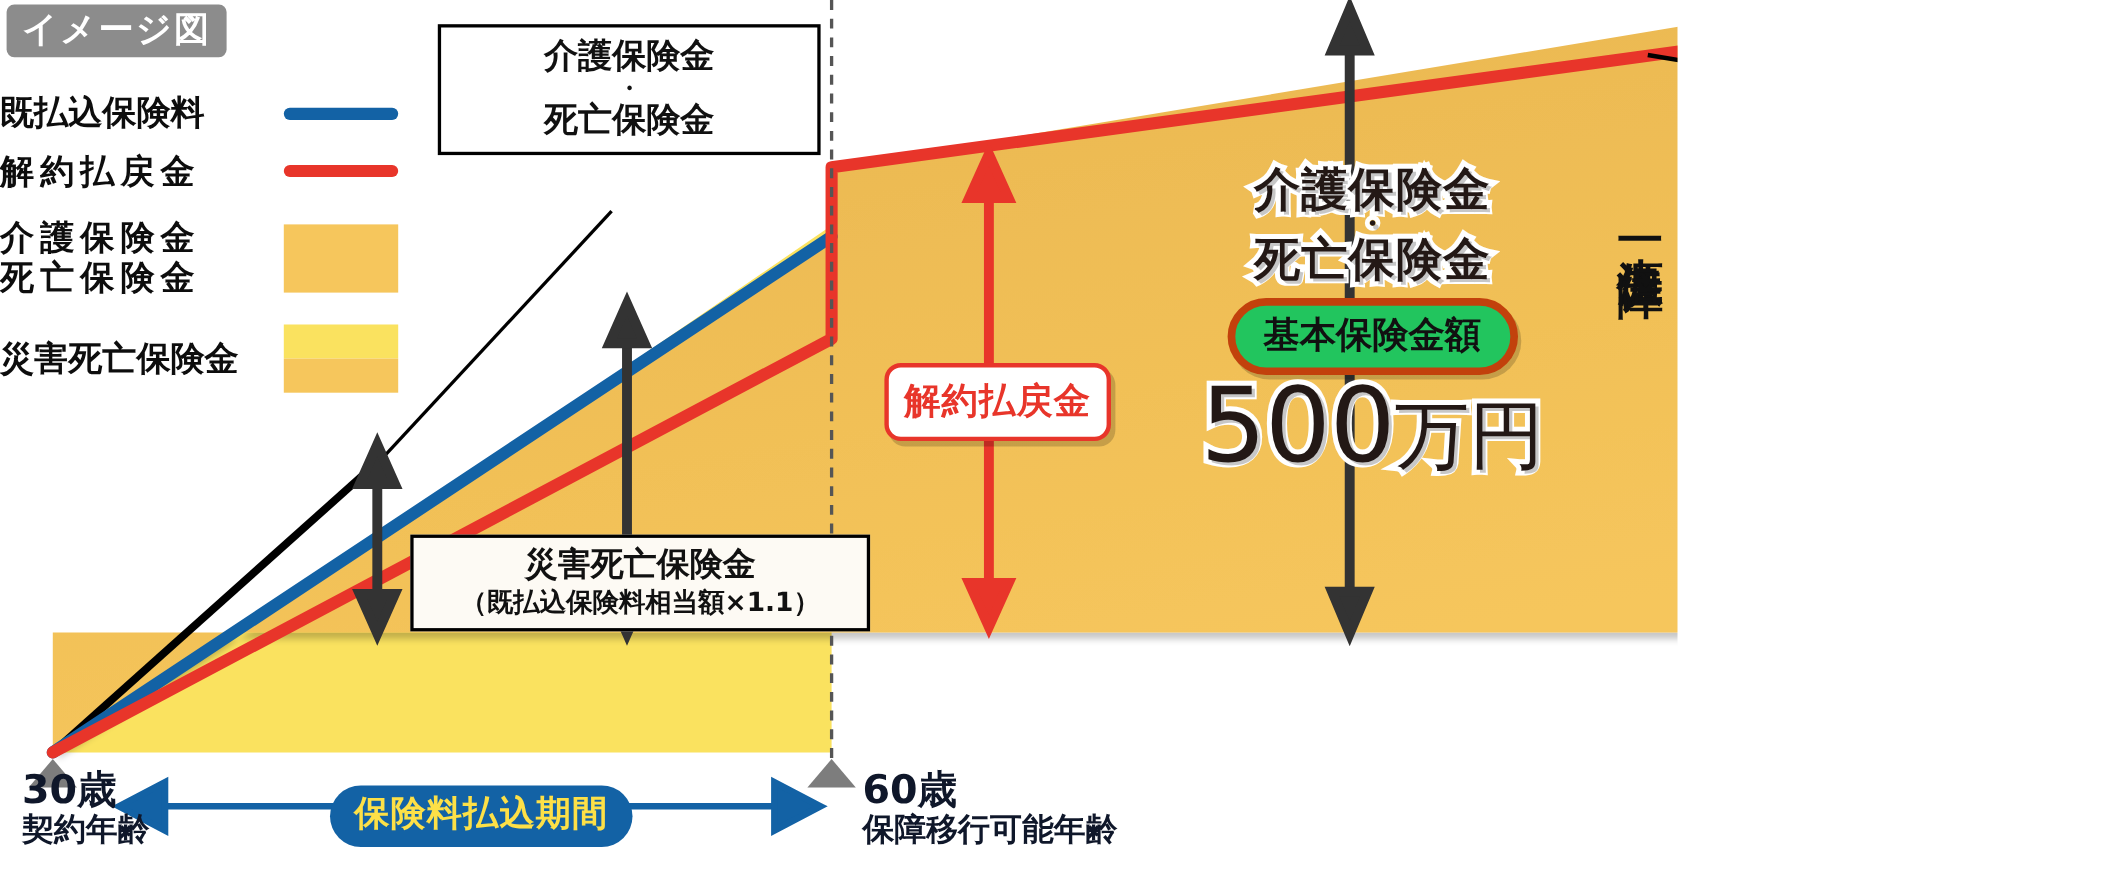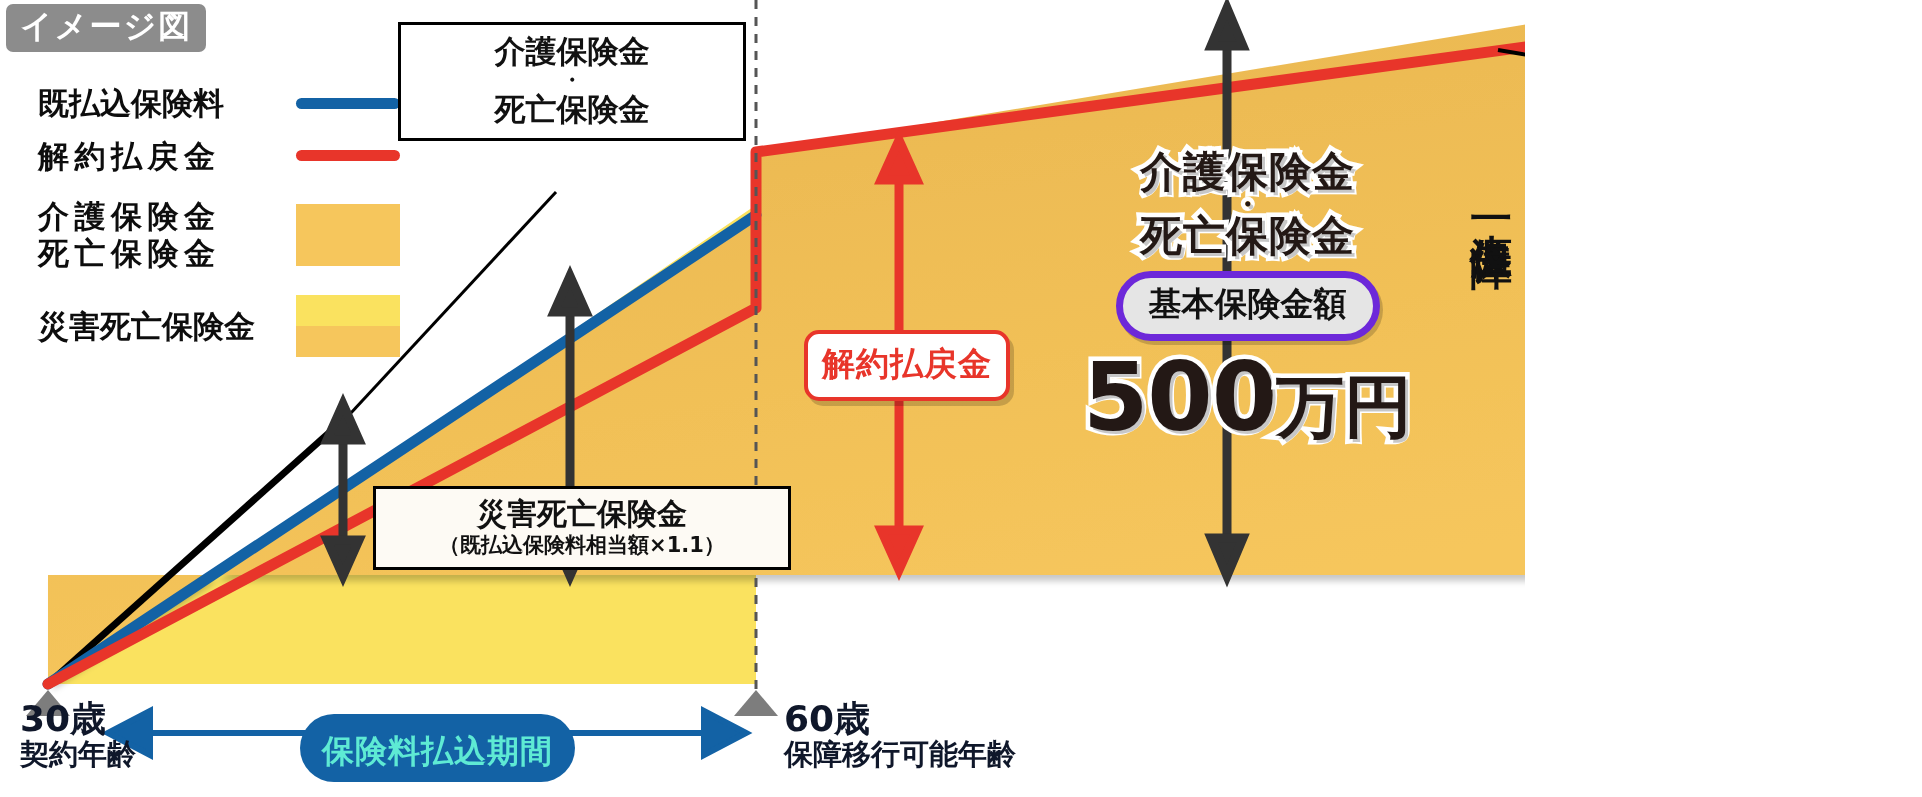--- a/index.html
+++ b/index.html
@@ -28,21 +28,20 @@
     border-radius:7px;
     line-height:1.15;
   }
 
   
   #legend{left:0px; top:85px; width:420px;}
   .lg-row{
     display:flex;
     align-items:center;
     margin-bottom:16px;
-    margin-left:38px;
   }
   .lg-label{
     font-size:31px;
     font-weight:700;
     color:#0d0d0d;
     line-height:1.18;
     width:258px;
     white-space:nowrap;
   }
   .lg-label.spread{letter-spacing:5.5px;}
@@ -74,21 +73,21 @@
   #callout-ins .dot{font-size:21px;line-height:0.85;display:block;margin:1px 0 1px 0;}
   #callout-ins .sub{font-size:27px;}
 
   #callout-dis{
     left:373px; top:486px;
     width:400px;
     padding:7px 6px 9px 6px;
     font-size:30px;
     background:#fdfaf4;
   }
-  #callout-dis .sub{font-size:21px;}
+  #callout-dis .sub{font-size:24px;}
 
   
   #pill-refund{
     left:804px; top:330px;
     width:198px;
     background:#ffffff;
     border:4px solid #e8352a;
     border-radius:15px;
     color:#e8352a;
     font-size:33px;
@@ -111,35 +110,35 @@
   }
   #rb-l1,#rb-l2{
     font-size:42px;
     line-height:1.06;
     letter-spacing:1px;
   }
   #rb-dot{font-size:26px;line-height:0.6;margin:2px 0 2px 0;}
   #rb-basic{
     margin-top:12px;
     display:inline-block;
-    background:#e5e5e5;
-    border:7px solid #6d28d9;
+    background:#22c55e;
+    border:7px solid #c2410c;
     border-radius:999px;
     font-size:33px;
     font-weight:700;
     color:#111111;
     padding:4px 26px 7px 26px;
     box-shadow:3px 4px 0 rgba(0,0,0,0.18);
     white-space:nowrap;
   }
   #rb-amount{
-    margin-top:10px;
+    margin-top:0;
     font-size:94px;
     line-height:1.0;
-    font-weight:700;
+    font-weight:400;
     letter-spacing:-1px;
   }
   #rb-amount .unit{font-size:68px;letter-spacing:0px;}
 
   
   #lifetime{
     left:1470px; top:196px;
     writing-mode:vertical-rl;
     font-size:42px;
     font-weight:700;
@@ -151,25 +150,25 @@
   
   .age-marker{font-weight:700;color:#0f172a;line-height:1.08;}
   #age-left{left:20px; top:700px; font-size:36px;}
   #age-left .sub{font-size:29px;}
   #age-right{left:740px; top:700px; font-size:36px;margin-left:44px;}
   #age-right .sub{font-size:29px;}
 
   #period-pill{
     left:300px; top:714px;
     background:#1362a5;
-    color:#5eead4;
+    color:#fde047;
     font-size:32px;
     font-weight:700;
     border-radius:999px;
-    padding:16px 22px 8px 22px;
+    padding:4px 22px 8px 22px;
     letter-spacing:1px;
     white-space:nowrap;
   }
 </style>
 </head>
 <body>
 
 <div id="stage">
 
   <svg id="plot" class="abs" viewBox="0 0 1922 797">

